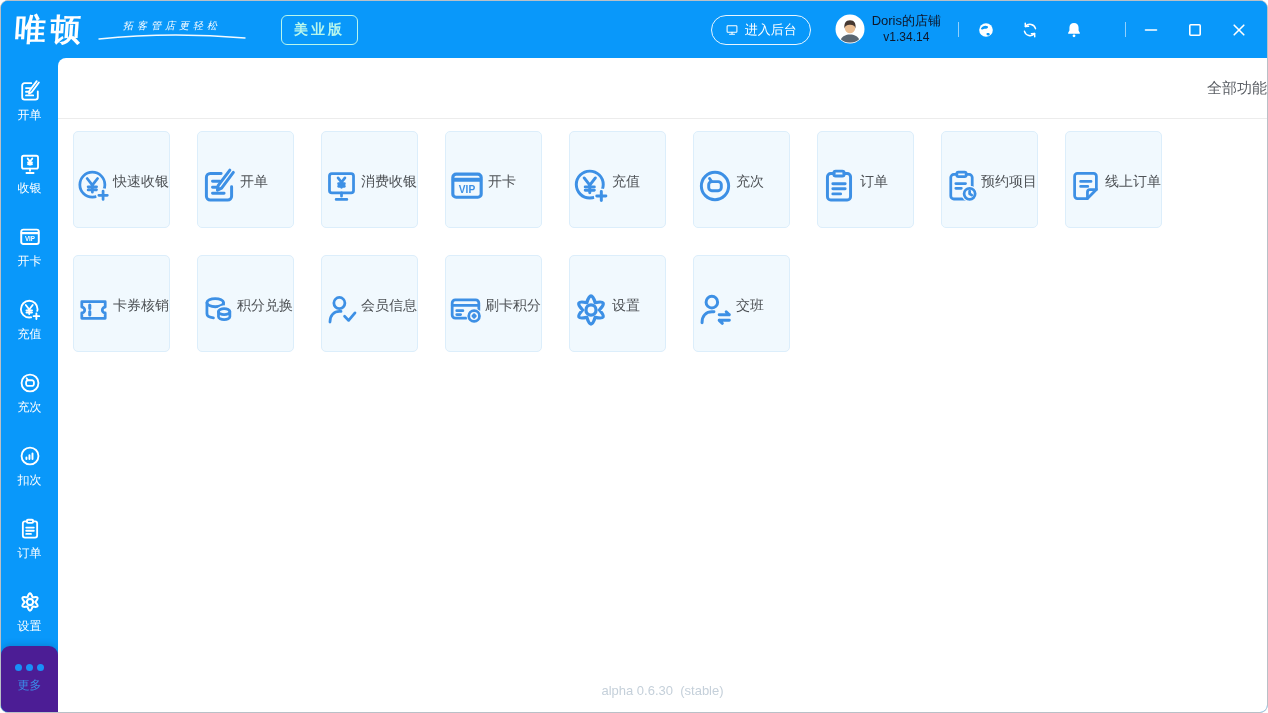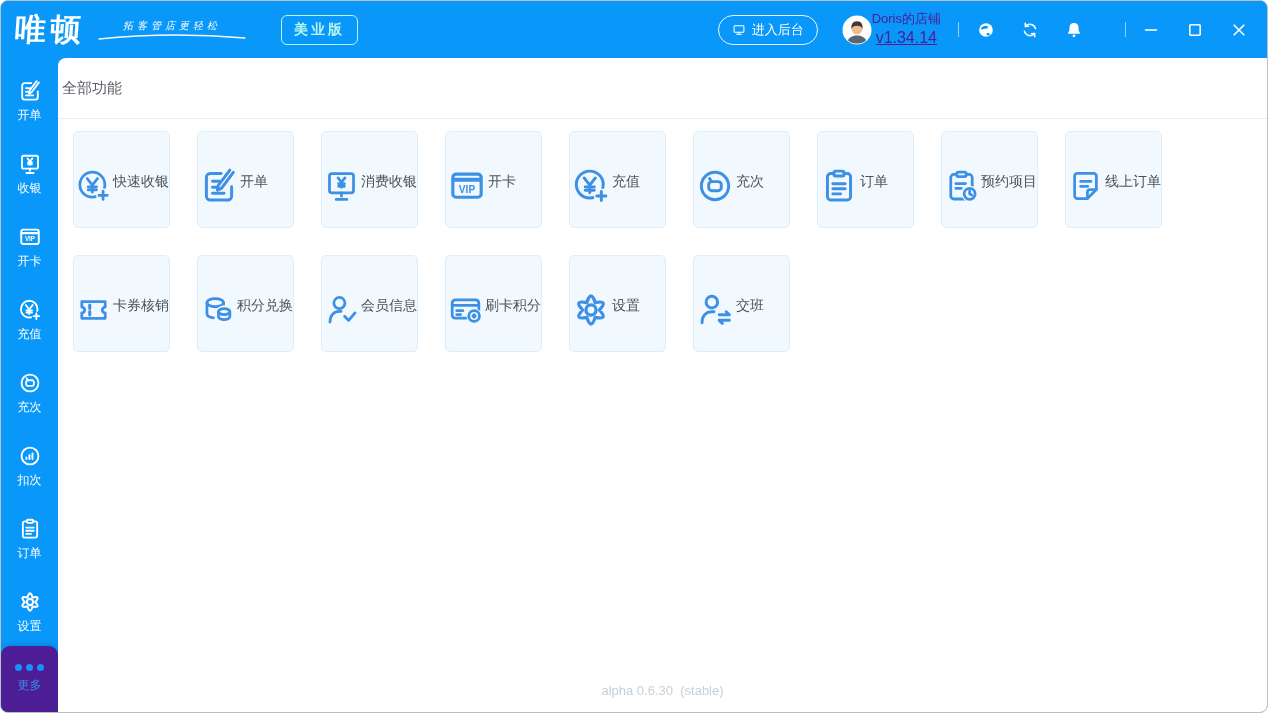--- a/index.html
+++ b/index.html
@@ -13,25 +13,25 @@
   .brand{color:#fff;font-size:31px;font-weight:bold;font-family:"DejaVu Serif","Liberation Serif",serif;
          letter-spacing:4px;line-height:1;transform:skewX(-4deg);white-space:nowrap;}
   .tagline-wrap{margin-left:12px;display:flex;flex-direction:column;align-items:center;}
   .tagline{color:#fff;font-size:10px;font-style:italic;letter-spacing:4px;white-space:nowrap;}
   .badge{margin-left:34px;border:1px solid var(--badge);color:var(--badge);border-radius:6px;
          padding:5px 12px;font-size:14px;font-weight:bold;letter-spacing:3px;white-space:nowrap;}
   .backstage{margin-left:auto;display:flex;align-items:center;gap:6px;height:30px;padding:0 13px;
              background:transparent;border:1px solid rgba(255,255,255,.9);border-radius:16px;color:#fff;
              font-size:13px;cursor:pointer;white-space:nowrap;font-family:inherit;}
   .backstage svg{width:14px;height:14px;}
-  .account{margin-left:24px;display:flex;align-items:center;color:#4c1d95;cursor:pointer;}
+  .account{margin-left:24px;display:flex;align-items:center;gap:7px;color:#0f172a;cursor:pointer;}
   .avatar{width:30px;height:30px;}
   .acct-text{text-align:center;line-height:1.3;}
   .acct-name{font-size:13px;}
-  .acct-ver{font-size:16px;text-decoration:underline;}
+  .acct-ver{font-size:12px;}
   .vsep{width:1px;height:15px;background:rgba(255,255,255,.55);margin:0 17px;flex:0 0 1px;}
   .tbi{width:20px;height:20px;background:none;border:none;padding:0;margin-right:24px;cursor:pointer;color:#fff;}
   .tbi:last-of-type{margin-right:0;}
   .tbi svg{width:20px;height:20px;display:block;}
   .winbtn{background:none;border:none;padding:0;cursor:pointer;color:#fff;width:16px;height:16px;margin-right:28px;}
   .winbtn svg{width:16px;height:16px;display:block;}
   .winbtn.close{margin-right:20px;}
   
   .body-row{flex:1;display:flex;min-height:0;}
   .sidebar{width:57px;flex:0 0 57px;background:var(--blue);position:relative;display:flex;flex-direction:column;padding-top:6px;}
@@ -39,21 +39,21 @@
   .sb-ic{width:26px;height:26px;color:#fff;}
   .sb-label{color:#fff;font-size:12px;margin-top:3px;white-space:nowrap;}
   .more{position:absolute;left:0;bottom:0;width:57px;height:66px;background:#4c1d95;border-radius:9px 9px 0 0;
         box-shadow:0 -2px 6px rgba(0,0,0,.13);display:flex;flex-direction:column;align-items:center;
         justify-content:center;cursor:pointer;}
   .dots{display:flex;gap:4px;margin-bottom:6px;}
   .dots i{width:7px;height:7px;border-radius:50%;background:#1890f8;display:block;}
   .more-label{color:#3a8ce8;font-size:12px;}
   .content{flex:1;background:#fff;border-top-left-radius:8px;position:relative;display:flex;flex-direction:column;min-width:0;}
   .page-header{height:60px;flex:0 0 60px;border-bottom:1px solid #ececec;display:flex;align-items:center;
-               padding-left:4px;font-size:15px;color:#5c6066;}
+               padding-left:4px;font-size:15px;color:#5c6066;justify-content:flex-end;}
   .grid{margin:12px 15px 0;display:grid;grid-template-columns:repeat(9,97px);gap:27px;}
   .tile{--halo:var(--tile-bg);width:97px;height:97px;background:var(--tile-bg);border:1px solid var(--tile-border);
         border-radius:5px;box-sizing:border-box;display:flex;align-items:center;cursor:pointer;}
   .tile-ic{width:42px;height:42px;margin-top:13px;color:var(--tile-icon);}
   .tile-label{margin-top:4px;font-size:14px;color:#4e5256;white-space:nowrap;}
   .footer{position:absolute;bottom:14px;left:0;width:100%;text-align:center;color:#c5d0da;font-size:13px;white-space:pre;}
 </style>
 </head>
 <body>
 

